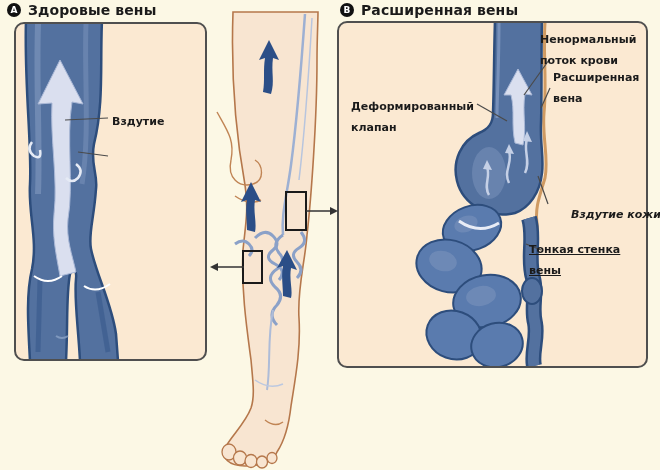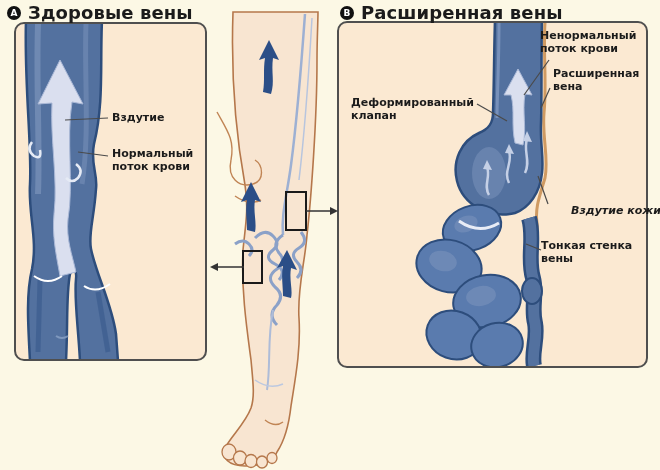--- a/index.html
+++ b/index.html
@@ -14,31 +14,31 @@
   #panel-a{left:14px;top:22px;width:193px;height:339px;}
   #panel-b{left:337px;top:21px;width:311px;height:347px;}
   .panel svg{display:block;position:absolute;left:0;top:0;}
   .hdr{position:absolute;display:flex;align-items:center;gap:7px;top:2px;}
   #hdr-a{left:7px;}
   #hdr-b{left:340px;}
   .badge{
     width:14px;height:14px;border-radius:50%;background:#111;color:#fff;
     font-size:9px;font-weight:bold;display:flex;align-items:center;justify-content:center;
   }
-  .hdr-title{font-size:18px;font-weight:bold;color:#1b1b1b;letter-spacing:0.1px;}
+  .hdr-title{font-size:14px;font-weight:bold;color:#1b1b1b;letter-spacing:0.1px;}
   .lbl{
-    position:absolute;font-size:11px;font-weight:bold;color:#1b1b1b;line-height:13px;
+    position:absolute;font-size:11px;font-weight:bold;color:#1b1b1b;line-height:21px;
   }
   #lbl-valve{left:112px;top:111px;width:80px;}
   #lbl-normal-flow{left:112px;top:147px;width:84px;}
   #lbl-abnormal-flow{left:540px;top:29px;width:98px;}
   #lbl-dilated-vein{left:553px;top:67px;width:88px;}
   #lbl-deformed-valve{left:351px;top:96px;width:122px;}
   #lbl-skin-bulge{left:571px;top:204px;width:100px;white-space:nowrap;font-style:italic;}
-  #lbl-thin-wall{left:541px;top:239px;width:100px;}
+  #lbl-thin-wall{left:529px;top:239px;width:100px;text-decoration:underline;}
   #leg-art{position:absolute;left:205px;top:0;}
   #overlay{position:absolute;left:0;top:0;pointer-events:none;}
 </style>
 </head>
 <body>
 
 <div id="stage">
 
   <div class="panel" id="panel-a">
     <svg width="189" height="335" viewBox="0 0 189 335">
@@ -173,20 +173,19 @@
   <div class="hdr" id="hdr-a">
     <div class="badge">A</div>
     <div class="hdr-title">Здоровые вены</div>
   </div>
   <div class="hdr" id="hdr-b">
     <div class="badge">B</div>
     <div class="hdr-title">Расширенная вены</div>
   </div>
 
   <div class="lbl" id="lbl-valve">Вздутие</div>
-  <div class="lbl" id="lbl-normal-flow">Нормальный поток крови</div>
   <div class="lbl" id="lbl-abnormal-flow">Ненормальный поток крови</div>
   <div class="lbl" id="lbl-dilated-vein">Расширенная вена</div>
   <div class="lbl" id="lbl-deformed-valve">Деформированный клапан</div>
   <div class="lbl" id="lbl-skin-bulge">Вздутие кожи</div>
   <div class="lbl" id="lbl-thin-wall">Тонкая стенка вены</div>
 
 </div>
 
 </body></html>

